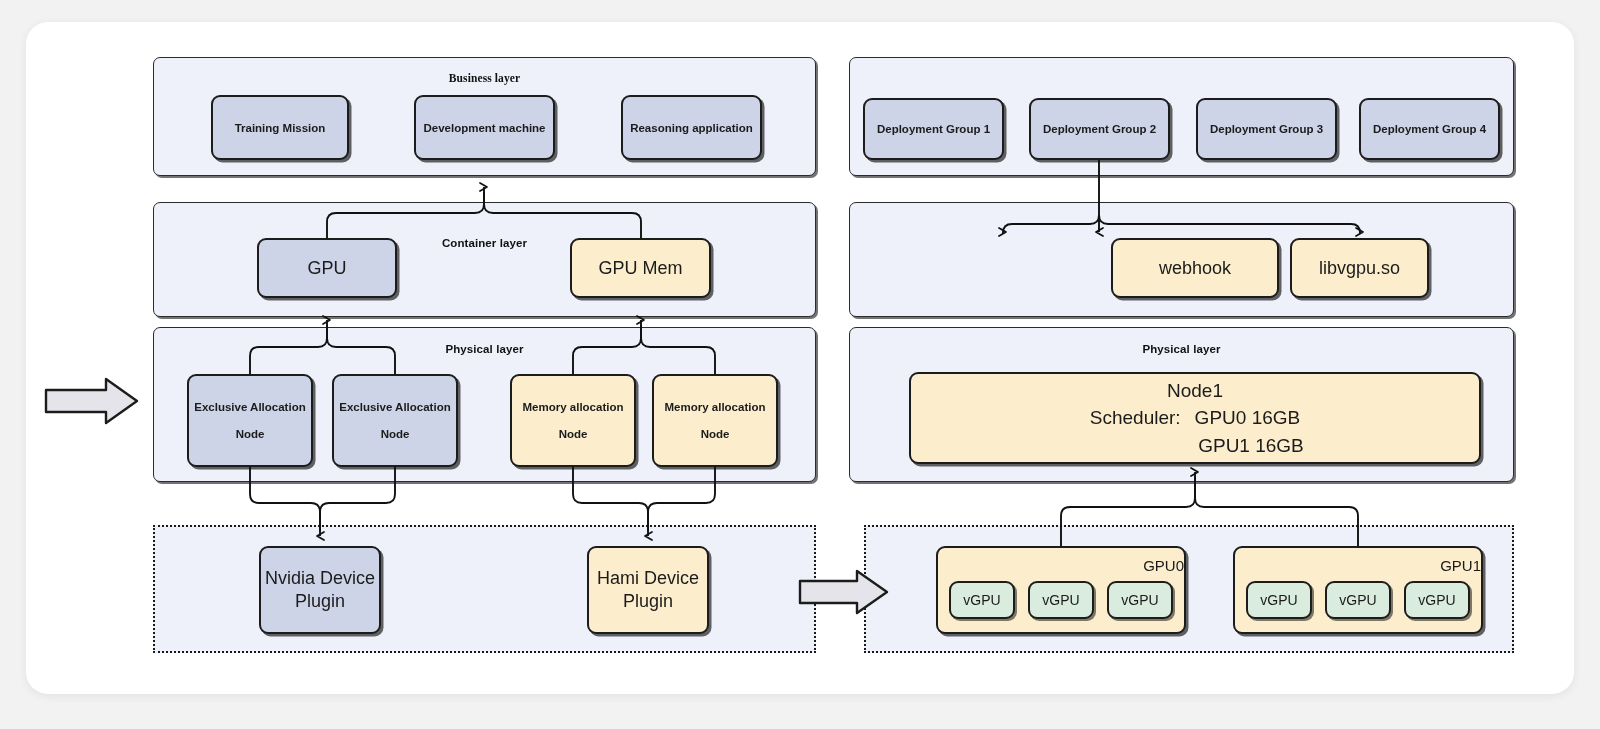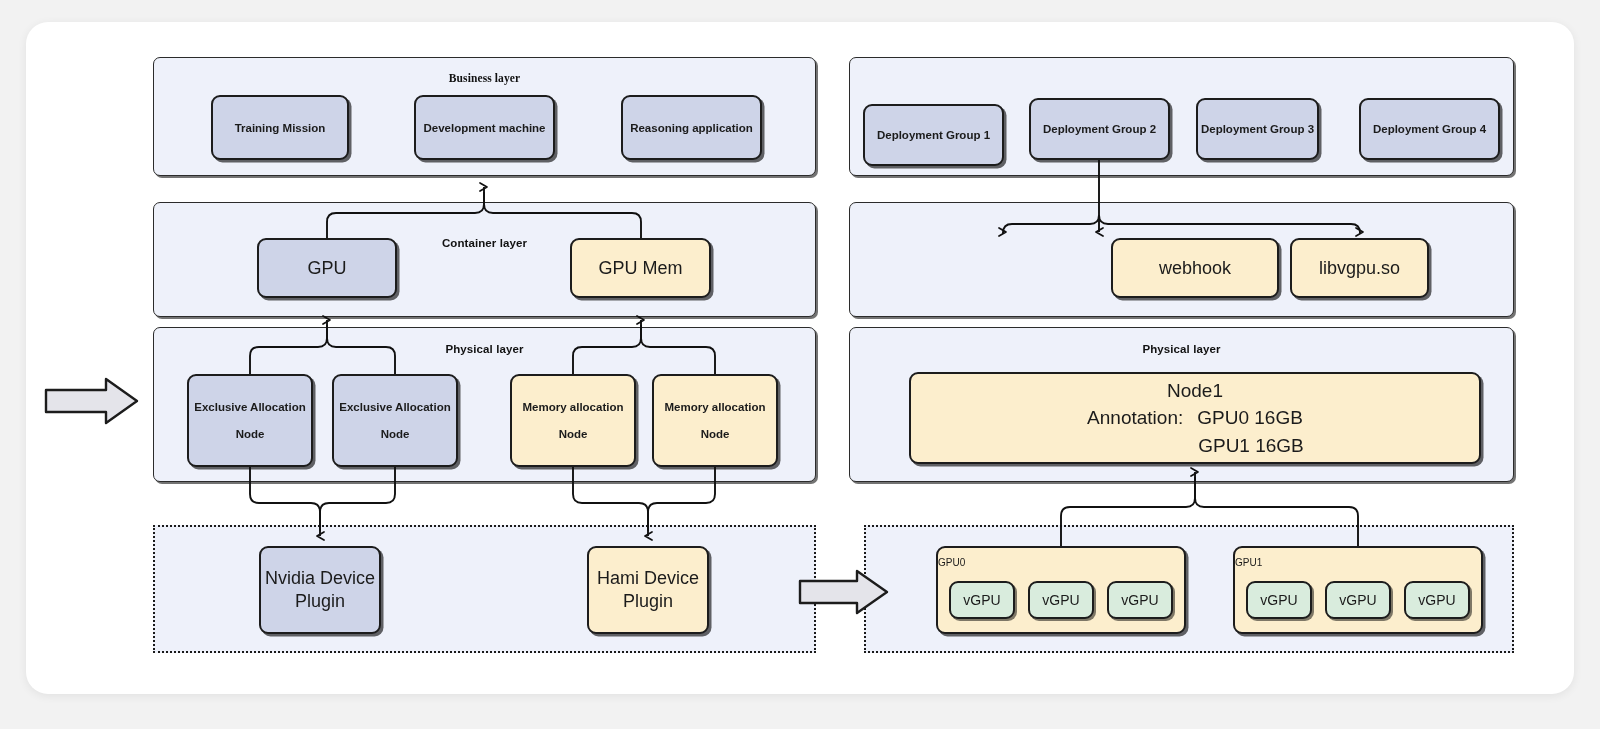--- a/index.html
+++ b/index.html
@@ -69,22 +69,22 @@
   .blockarrow{position:absolute;}
 
   
   .node1-inner{
     display:block;text-align:center;line-height:1.45;
     font-size:19px;color:#1b1b1b;font-weight:normal;
   }
   .node1-row{display:block;white-space:pre;}
   .node1-ann{display:inline-block;}
   .gpuhdr{
-    position:absolute;left:0;right:0;top:9px;text-align:left;
-    font-size:10px;color:#1b1b1b;
+    position:absolute;left:0;right:0;top:9px;text-align:right;
+    font-size:15px;color:#1b1b1b;
   }
 </style>
 </head>
 <body>
 
 <div class="page">
   <div class="card"></div>
 
   <div class="panel" style="left:153px;top:57px;width:663px;height:119px;">
     <div class="panel-title" style="top:14px;font-family:Liberation Serif, serif;">Business layer</div>
@@ -133,48 +133,48 @@
   <div class="box blue" style="left:259px;top:546px;width:122px;height:88px;">
     <span class="t-lg l1">Nvidia Device</span>
     <span class="t-lg" style="line-height:1.3;">Plugin</span>
   </div>
   <div class="box yellow" style="left:587px;top:546px;width:122px;height:88px;">
     <span class="t-lg l1">Hami Device</span>
     <span class="t-lg" style="line-height:1.3;">Plugin</span>
   </div>
 
   <div class="panel" style="left:849px;top:57px;width:665px;height:119px;"></div>
-  <div class="box blue" style="left:863px;top:104px;width:141px;height:62px;">
+  <div class="box blue" style="left:863px;top:98px;width:141px;height:62px;">
     <span class="t-sm">Deployment Group 1</span>
   </div>
   <div class="box blue" style="left:1029px;top:98px;width:141px;height:62px;align-items:center;">
     <span class="t-sm">Deployment Group 2</span>
   </div>
-  <div class="box blue" style="left:1196px;top:98px;width:123px;height:62px;align-items:center;">
+  <div class="box blue" style="left:1196px;top:98px;width:141px;height:62px;align-items:center;">
     <span class="t-sm">Deployment Group 3</span>
   </div>
   <div class="box blue" style="left:1359px;top:98px;width:141px;height:62px;justify-content:center;">
     <span class="t-sm">Deployment Group 4</span>
   </div>
 
   <div class="panel" style="left:849px;top:202px;width:665px;height:115px;"></div>
   <div class="box yellow" style="left:1111px;top:238px;width:168px;height:60px;">
     <span class="t-lg">webhook</span>
   </div>
   <div class="box yellow" style="left:1290px;top:238px;width:139px;height:60px;">
     <span class="t-lg">libvgpu.so</span>
   </div>
 
   <div class="panel" style="left:849px;top:327px;width:665px;height:155px;">
     <div class="panel-title" style="top:15px;">Physical layer</div>
   </div>
   <div class="box yellow" style="left:909px;top:372px;width:572px;height:92px;">
     <span class="node1-inner">
       <span class="node1-row">Node1</span>
-      <span class="node1-row"><span class="node1-ann">Annotation:</span><span class="node1-ann" style="padding-left:14px;">GPU0 16GB</span></span>
+      <span class="node1-row"><span class="node1-ann">Scheduler:</span><span class="node1-ann" style="padding-left:14px;">GPU0 16GB</span></span>
       <span class="node1-row" style="padding-left:112px;"><span class="node1-ann">GPU1 16GB</span></span>
     </span>
   </div>
 
   <div class="panel-dotted" style="left:864px;top:525px;width:650px;height:128px;"></div>
 
   <div class="box yellow" style="left:936px;top:546px;width:250px;height:88px;justify-content:flex-end;padding-bottom:12px;">
     <span class="gpuhdr">GPU0</span>
   </div>
   <div class="box green" style="left:949px;top:581px;width:66px;height:38px;box-shadow:2px 2px 0 rgba(0,0,0,.5);">

